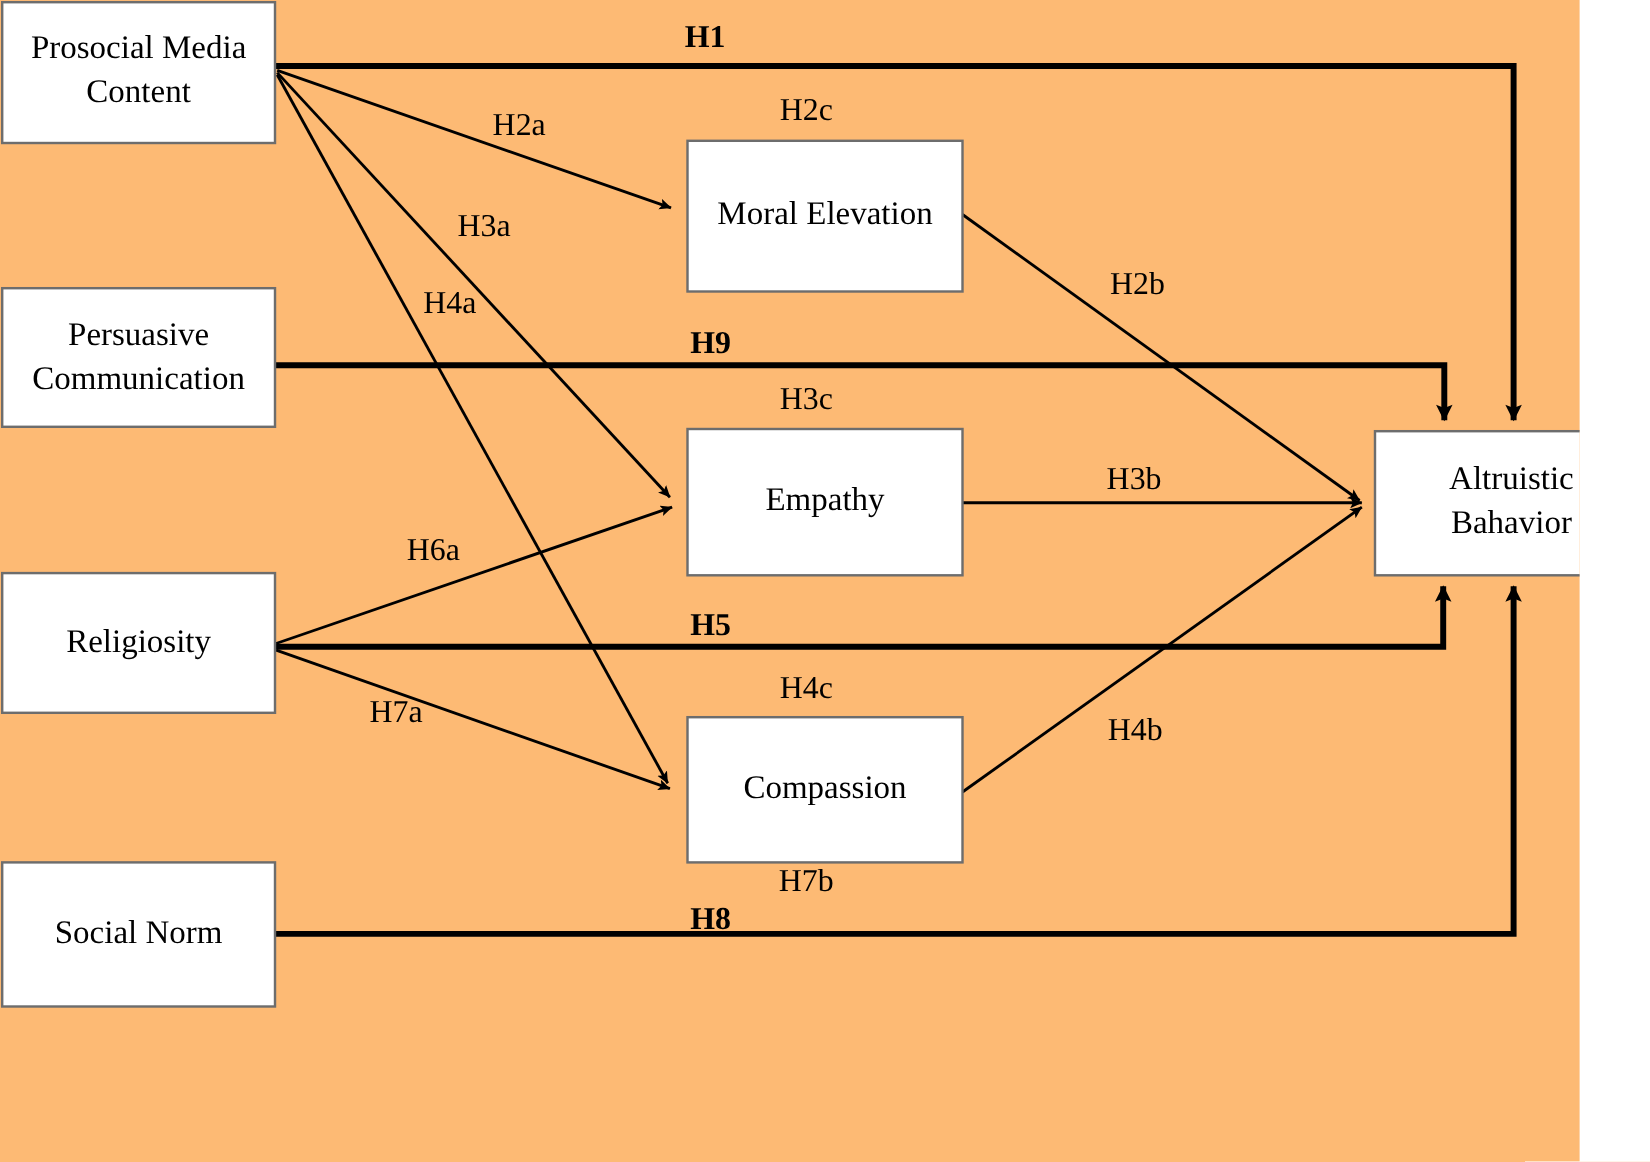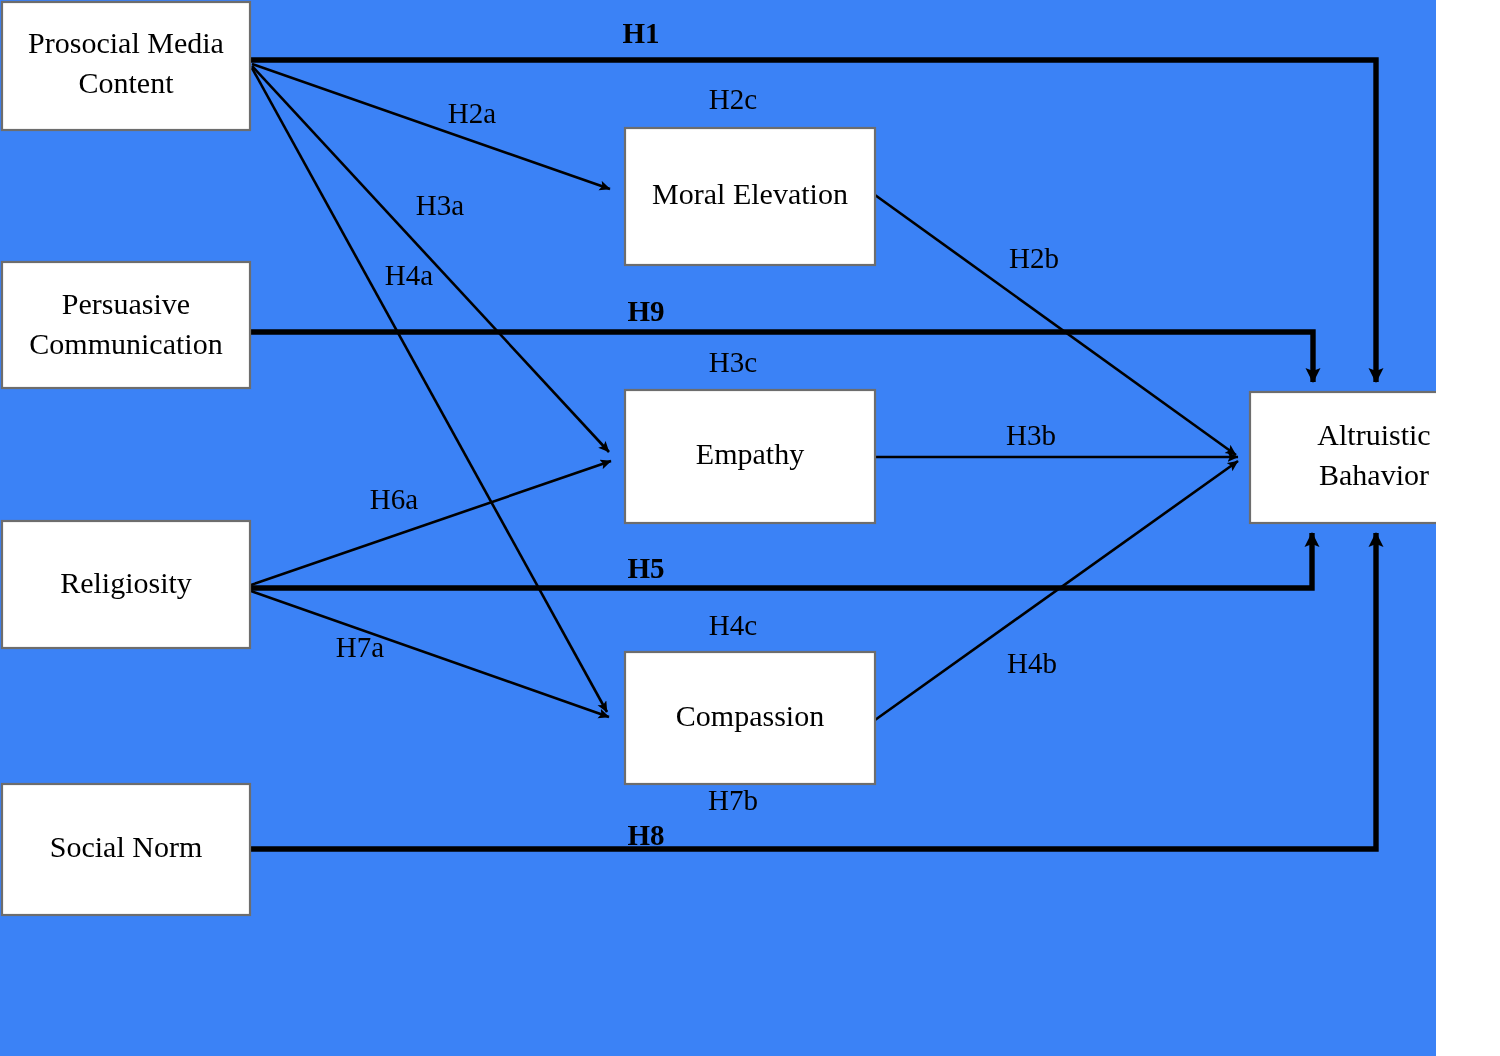--- a/index.html
+++ b/index.html
@@ -4,21 +4,21 @@
 <style>
   html, body {
     margin: 0;
     padding: 0;
     background: #ffffff;
   }
   #diagram-root {
     position: relative;
     width: 1436px;
     height: 1056px;
-    background: #3b82f6;
+    background: #fdba74;
     font-family: "Liberation Serif", "DejaVu Serif", serif;
     overflow: hidden;
   }
   svg.canvas {
     position: absolute;
     top: 0; left: 0;
     width: 1500px;
     height: 1056px;
   }
   .node-rect {

